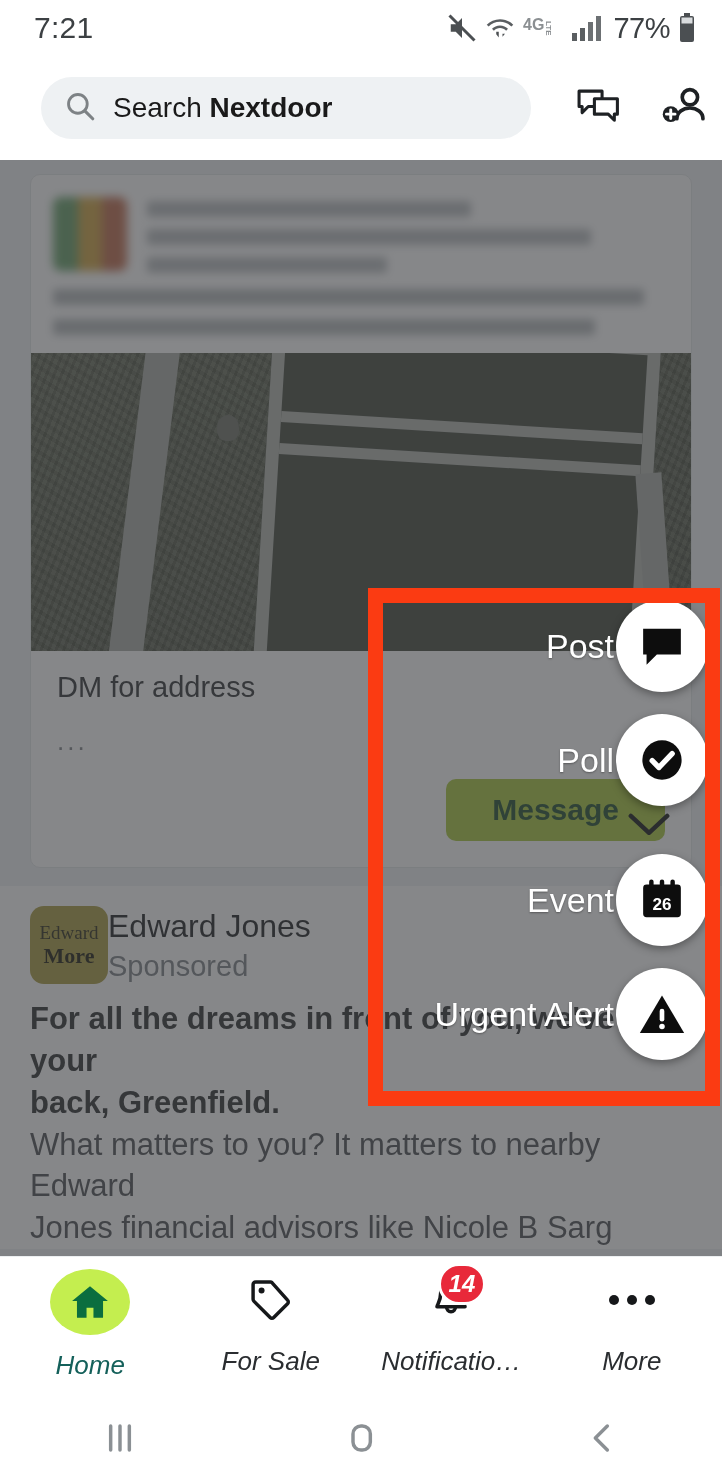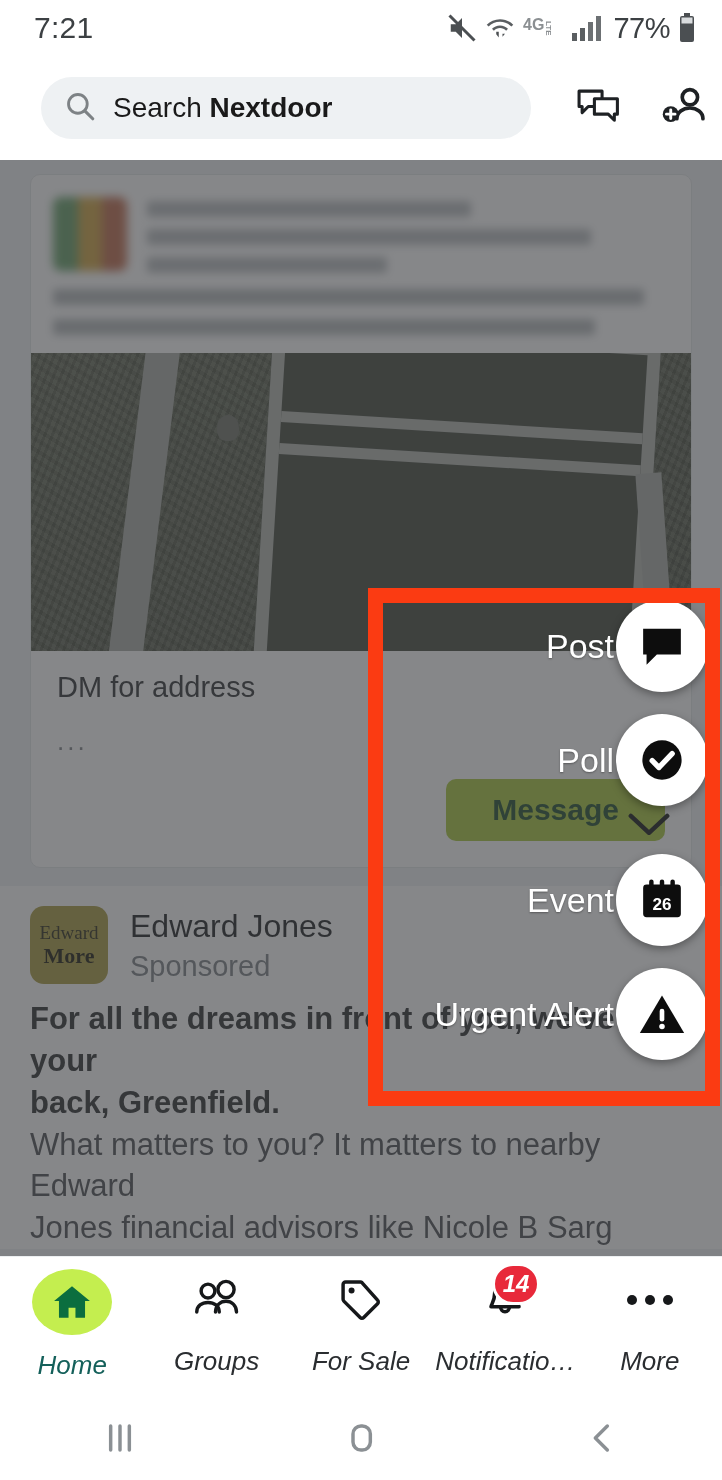--- a/index.html
+++ b/index.html
@@ -83,21 +83,21 @@
 
   .post-body { padding:20px 26px 10px 26px; }
   .post-text { font-size:29px; color:#2f3133; }
   .post-dots { font-size:26px; color:#80858a; letter-spacing:3px; margin-top:22px; }
   .post-actions { padding:12px 26px 26px 26px; display:flex; justify-content:flex-end; }
   .msg-btn { background:#a8c93c; color:#1d4b2a; font-size:30px; font-weight:600;
              border-radius:10px; padding:14px 46px; }
 
   
   .card-sp { margin-top:18px; background:#fff; padding:0 0 0 0; }
-  .sp-head { display:flex; align-items:flex-start; gap:22px; padding:20px 30px 0 30px; }
+  .sp-head { display:flex; align-items:flex-start; padding:20px 30px 0 30px; }
   .sp-logo { width:78px; height:78px; border-radius:14px; background:#a99b3f;
     display:flex; flex-direction:column; align-items:center; justify-content:center;
     line-height:1; flex:0 0 auto; }
   .sp-logo .l1 { font-family:"Liberation Serif", serif; font-size:19px; color:#2b2a18; }
   .sp-logo .l2 { font-family:"Liberation Serif", serif; font-size:22px; font-weight:700; color:#19180c; margin-top:3px; }
   .sp-name { font-size:32px; color:#1c1e20; font-weight:400; line-height:1.25; }
   .sp-label { font-size:29px; color:#7c8186; margin-top:4px; }
   .sp-text { padding:14px 30px 0 30px; font-size:31px; line-height:1.35; color:#2b2d2f; }
   .sp-text b { font-weight:600; }
   .sp-text .sub { color:#4b4e51; font-weight:400; }
@@ -338,31 +338,20 @@
 
     <div class="navitem">
       <span class="naviconwrap active">
         <svg width="44" height="44" viewBox="0 0 28 28">
           <path d="M14 4L2.6 13.4h3.1V24h6.1v-6.3h4.4V24h6.1V13.4h3.1z" fill="#0b6e3f"></path>
         </svg>
       </span>
       <span class="navlabel active">Home</span>
     </div>
 
-    <div class="navitem">
-      <span class="naviconwrap">
-        <svg width="48" height="44" viewBox="0 0 32 28">
-          <circle cx="10" cy="8" r="4.6" fill="none" stroke="#16181a" stroke-width="2.3"></circle>
-          <circle cx="22" cy="7" r="5.4" fill="none" stroke="#16181a" stroke-width="2.3"></circle>
-          <path d="M2.5 22c0-4 3.4-6.4 7.5-6.4S17.5 18 17.5 22" fill="none" stroke="#16181a" stroke-width="2.3" stroke-linecap="round"></path>
-          <path d="M15 22c0-4.4 3.3-7.2 7-7.2s7 2.8 7 7.2" fill="none" stroke="#16181a" stroke-width="2.3" stroke-linecap="round"></path>
-        </svg>
-      </span>
-      <span class="navlabel">Groups</span>
-    </div>
 
     <div class="navitem">
       <span class="naviconwrap">
         <svg width="44" height="44" viewBox="0 0 28 28">
           <path d="M13.6 2.6H4.2a1.6 1.6 0 0 0-1.6 1.6v9.4c0 .42.17.83.47 1.13l10.4 10.4a1.6 1.6 0 0 0 2.26 0l8.8-8.8a1.6 1.6 0 0 0 0-2.26L14.73 3.07a1.6 1.6 0 0 0-1.13-.47z" fill="none" stroke="#16181a" stroke-width="2.2" stroke-linejoin="round"></path>
           <circle cx="8" cy="8" r="1.9" fill="#16181a"></circle>
         </svg>
       </span>
       <span class="navlabel">For Sale</span>
     </div>

